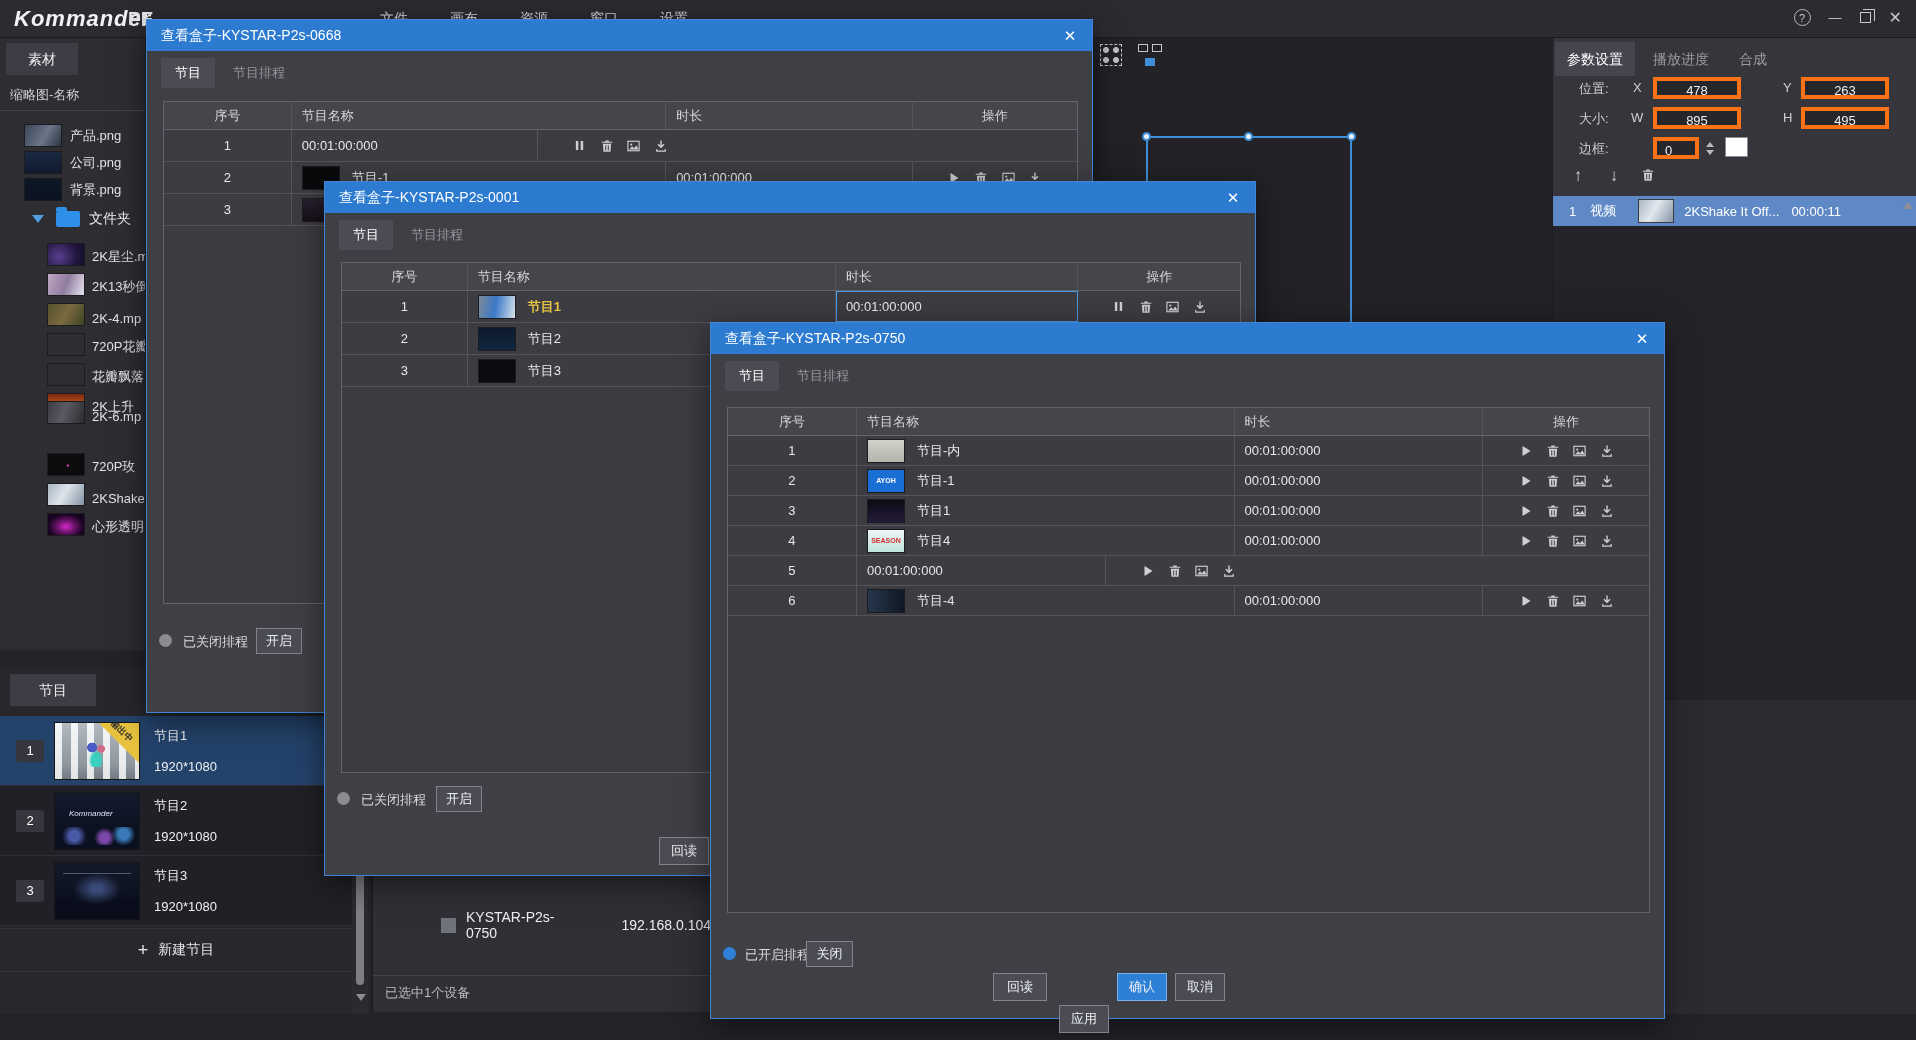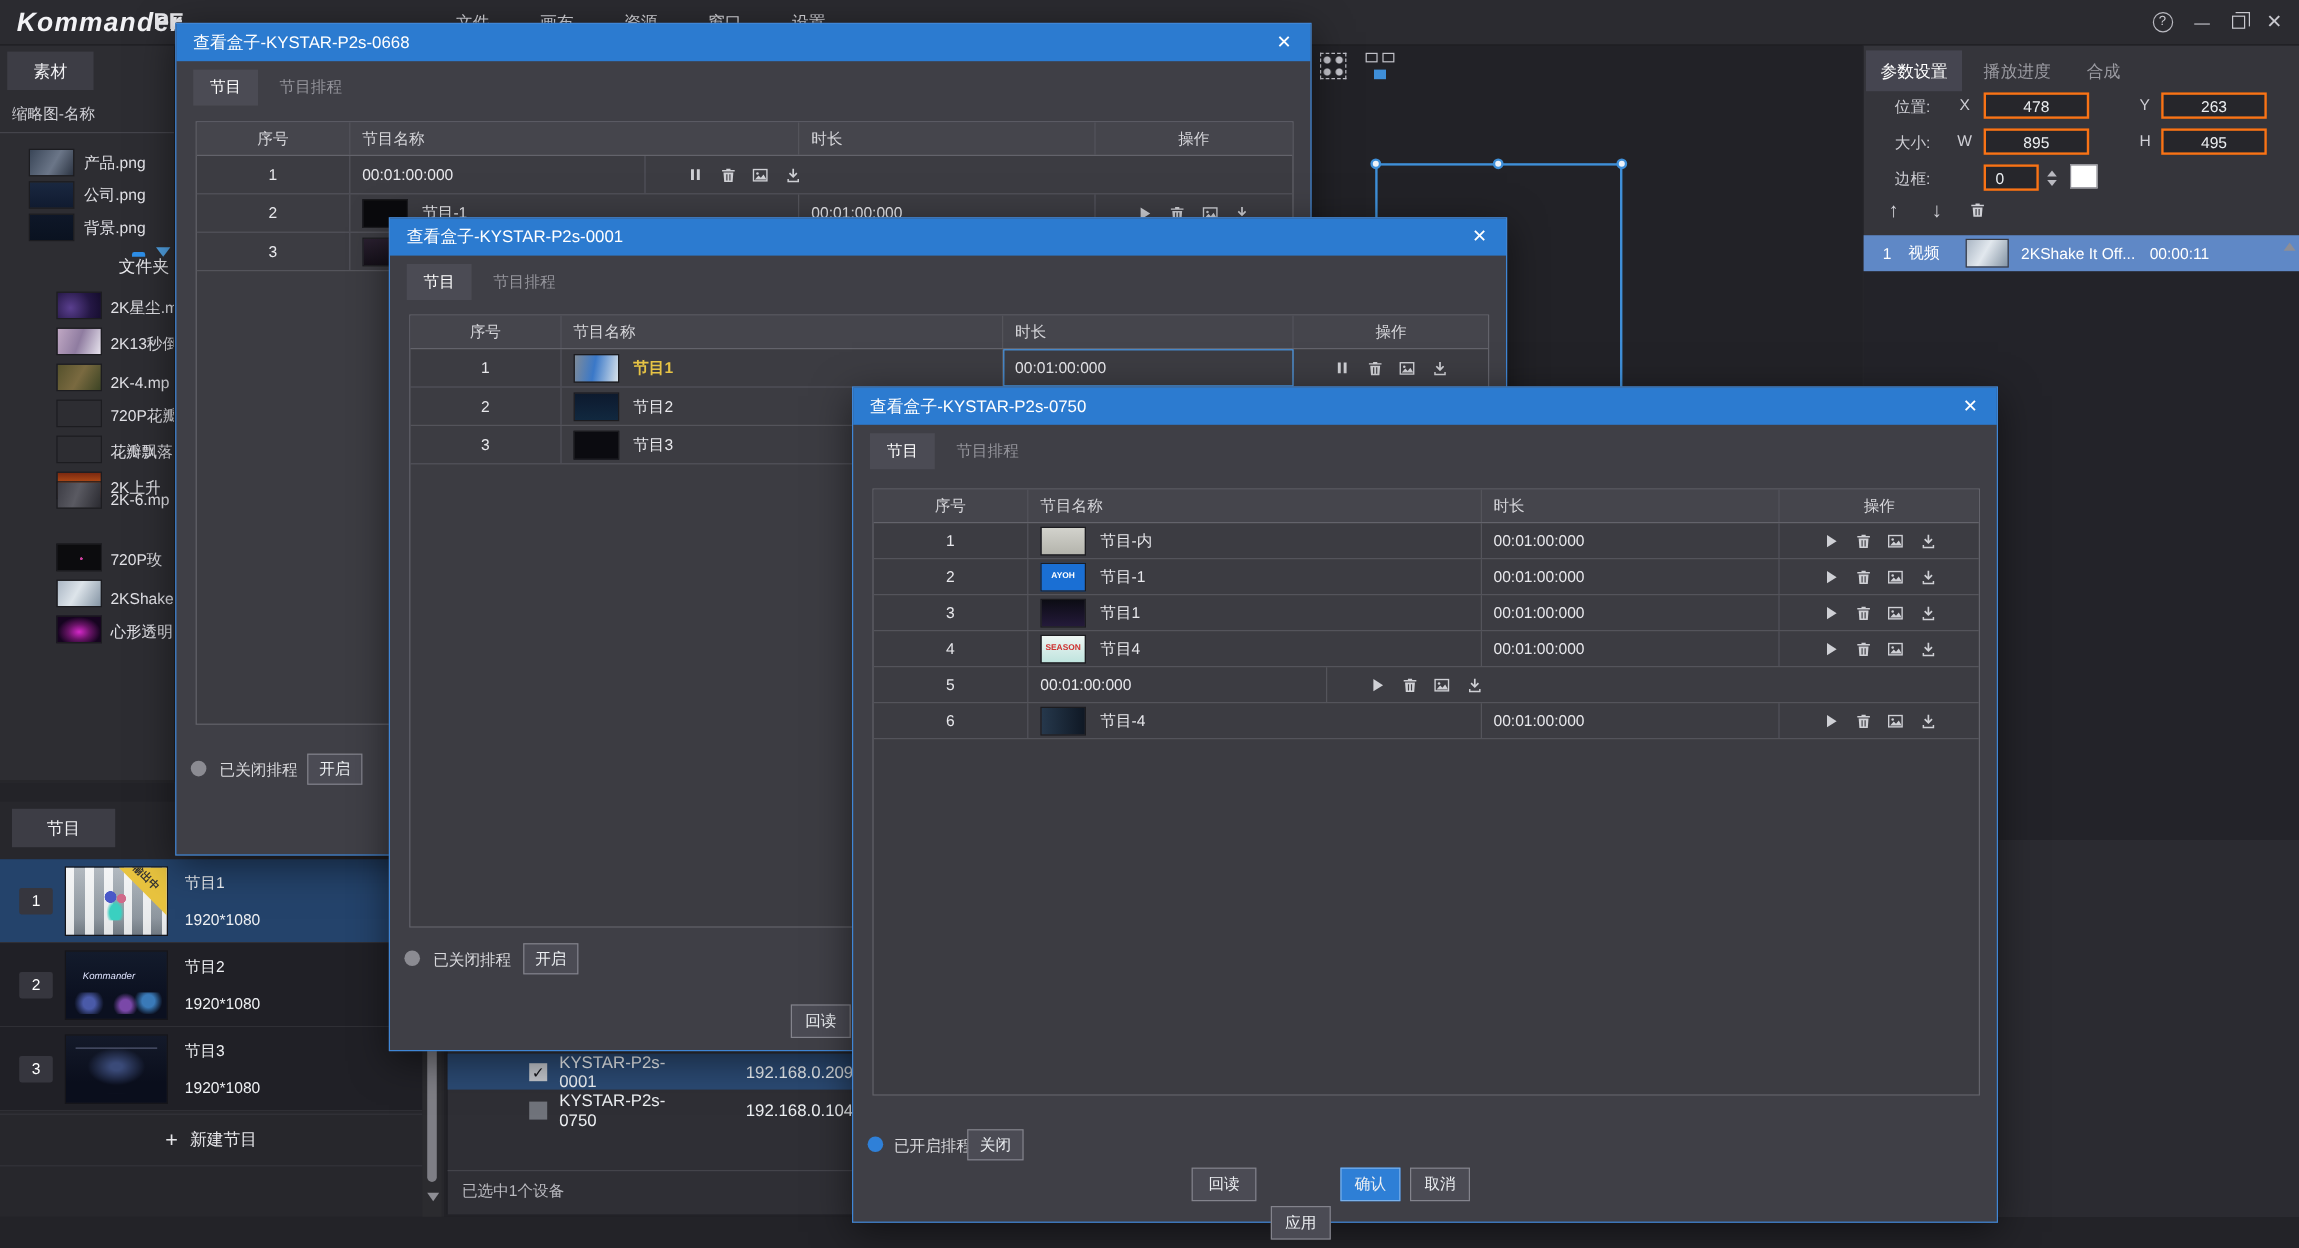--- a/index.html
+++ b/index.html
@@ -22,21 +22,21 @@
   .matpanel { left:0; top:38px; width:146px; height:614px; background:#2d2d32; border-right:1px solid #1f1f23; overflow:hidden; z-index:1; }
   .ltab { background:#3d3d45; color:#f0f0f3; font-size:14px; text-align:center; }
   .mat-tab { left:6px; top:5px; width:72px; height:32px; line-height:32px; }
   .mat-head { left:10px; top:48px; color:#cfcfd5; font-size:13px; }
   .mat-head-line { left:0; top:72px; width:146px; height:1px; background:#44444b; }
   .mitem { left:0; width:260px; height:27px; display:flex; align-items:center; gap:8px; color:#e2e2e7; font-size:13px; }
   .mthumb { width:38px; height:23px; flex-shrink:0; border:1px solid #1c1c20; }
   .vitem { left:0; width:260px; height:30px; display:flex; align-items:flex-end; gap:7px; color:#e2e2e7; font-size:13px; }
   .vitem .mthumb { margin-left:47px; }
   .mitem .mthumb { margin-left:24px; }
-  .folder-row { left:0; width:240px; height:26px; display:flex; align-items:center; color:#eaeaee; font-size:14px;flex-direction:column; }
+  .folder-row { left:0; width:240px; height:26px; display:flex; align-items:center; color:#eaeaee; font-size:14px; }
   .fold-arrow { width:0; height:0; border-left:6px solid transparent; border-right:6px solid transparent; border-top:8px solid #4f9fe0; margin-left:32px; }
   .folder-ico { width:24px; height:16px; background:#2e8fe8; border-radius:2px; margin-left:12px; margin-right:9px; position:relative; }
   .folder-ico::before { content:""; position:absolute; left:0; top:-4px; width:11px; height:4px; background:#2e8fe8; border-radius:2px 2px 0 0; }
   .hscroll { left:0; top:612px; width:146px; height:14px; background:#26262a; }
 
   
   .m1{background:linear-gradient(120deg,#3a4658,#6b7688 55%,#2c3442);} .m2{background:linear-gradient(#1a2840,#101b30);}
   .m3{background:linear-gradient(#0e1728,#0a1220);} .m4{background:radial-gradient(circle at 30% 60%,#5a3f8f 0%,#241744 60%,#140c2c);}
   .m5{background:linear-gradient(110deg,#c0a8c4,#8f7ca0 50%,#e8e4ee);} .m6{background:linear-gradient(120deg,#55512c,#7a6a40 50%,#3c4424);}
   .m7{background:#0a0a0c radial-gradient(circle at 30% 40%,#d8b84a 2%,transparent 3%),radial-gradient(circle at 70% 65%,#d84a8a 2%,transparent 3%);}
@@ -77,21 +77,21 @@
   .tool2 .sq3 { position:absolute; left:7px; bottom:0; width:10px; height:8px; background:#3f8fd8; }
   .canvas-video { left:1146px; top:136px; width:206px; height:196px; background:#0d0709 radial-gradient(ellipse at 25% 75%,#8a1a24 0%,#4a0e16 40%,transparent 70%),radial-gradient(ellipse at 60% 45%,#3a2026 0%,transparent 60%),radial-gradient(ellipse at 45% 85%,#c4607a 0%,#7a2438 25%,transparent 55%); border:2px solid #3f8fd8; z-index:1; }
   .handle { position:absolute; width:9px; height:9px; border-radius:50%; background:#eef2f8; border:2px solid #3f8fd8; }
 
   
   .rpanel { left:1552px; top:38px; width:364px; height:976px; background:#35353b; border-left:1px solid #1f1f23; z-index:1; }
   .rtabs { left:2px; top:4px; display:flex; gap:6px; }
   .rtab { padding:0 12px; height:34px; line-height:34px; color:#9b9ba2; font-size:14px; }
   .rtab.sel { background:#454550; color:#fff; }
   .plabel { color:#cfcfd5; font-size:13px; }
-  .pinput { background:#26262b; border:2px solid #f97316; color:#eceff2; text-align:center; font-size:13px; height:22px; line-height:20px; }
+  .pinput { background:#26262b; border:4px solid #f97316; color:#eceff2; text-align:center; font-size:13px; height:22px; line-height:20px; }
   .spin { left:148px; top:0; width:14px; height:22px; display:flex; flex-direction:column; justify-content:center; gap:3px; align-items:center; }
   .spin i { width:0; height:0; border-left:4px solid transparent; border-right:4px solid transparent; }
   .spin .u { border-bottom:5px solid #b9b9c0; } .spin .d { border-top:5px solid #b9b9c0; }
   .swatch { width:23px; height:20px; background:#ffffff; border:1px solid #8a8a92; }
   .glyphbtn { font-size:17px; font-weight:bold; color:#d2d2d8; width:22px; text-align:center; }
   .layerlist { left:0; top:158px; width:364px; height:504px; background:#232329; }
   .layerrow { left:0; top:158px; width:364px; height:30px; background:#5f88c6; color:#fff; display:flex; align-items:center; font-size:13px; }
   .lthumb { width:36px; height:24px; background:linear-gradient(120deg,#aab6c4,#e2e8ee 45%,#8494a4); border:1px solid #3a3a40; margin:0 10px 0 22px; }
   .lscroll-up { left:350px; top:164px; width:0; height:0; border-left:5px solid transparent; border-right:5px solid transparent; border-bottom:7px solid #8e8e95; }
 
@@ -348,25 +348,20 @@
       
       
       
       
       
       
     </div>
   </div>
 
   <div class="abs devfrag">
-    <div class="abs devrow sel" style="top:2px">
-      <span class="cb checked"></span>
-      <span>KYSTAR-P2s-0001</span>
-      <span class="dev-ip">192.168.0.209</span>
-    </div>
     <div class="abs devrow" style="top:34px">
       <span class="cb un"></span>
       <span>KYSTAR-P2s-0750</span>
       <span class="dev-ip">192.168.0.104</span>
     </div>
     <div class="abs devline"></div>
     <div class="abs devstatus">已选中1个设备</div>
   </div>
 
   <div class="dialog" style="left:146px;top:19px;width:947px;height:694px;z-index:3">

